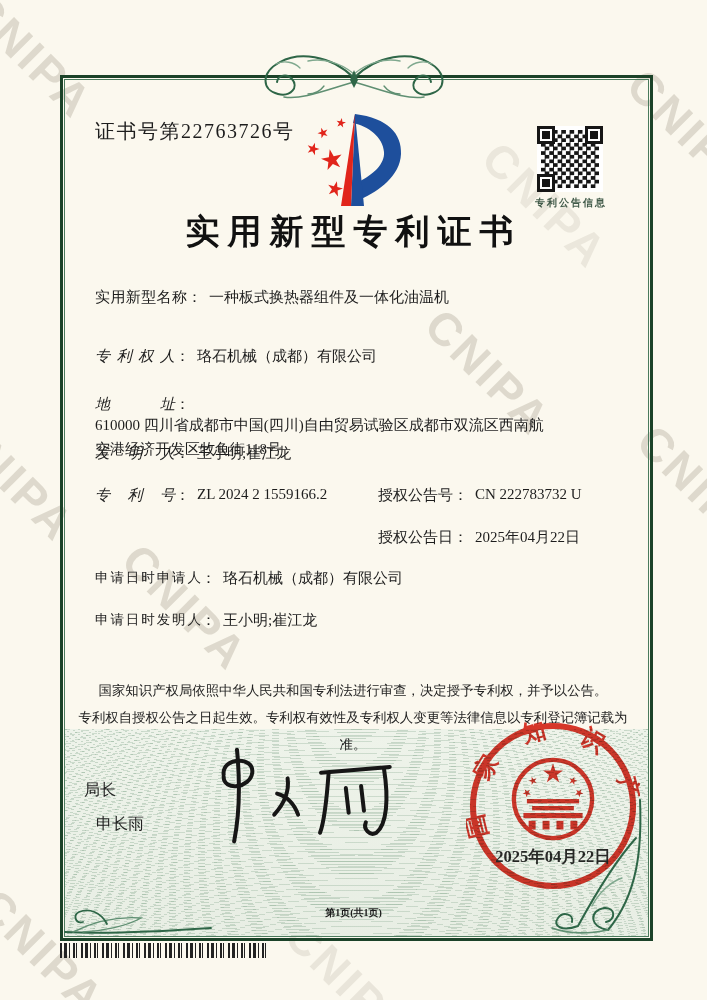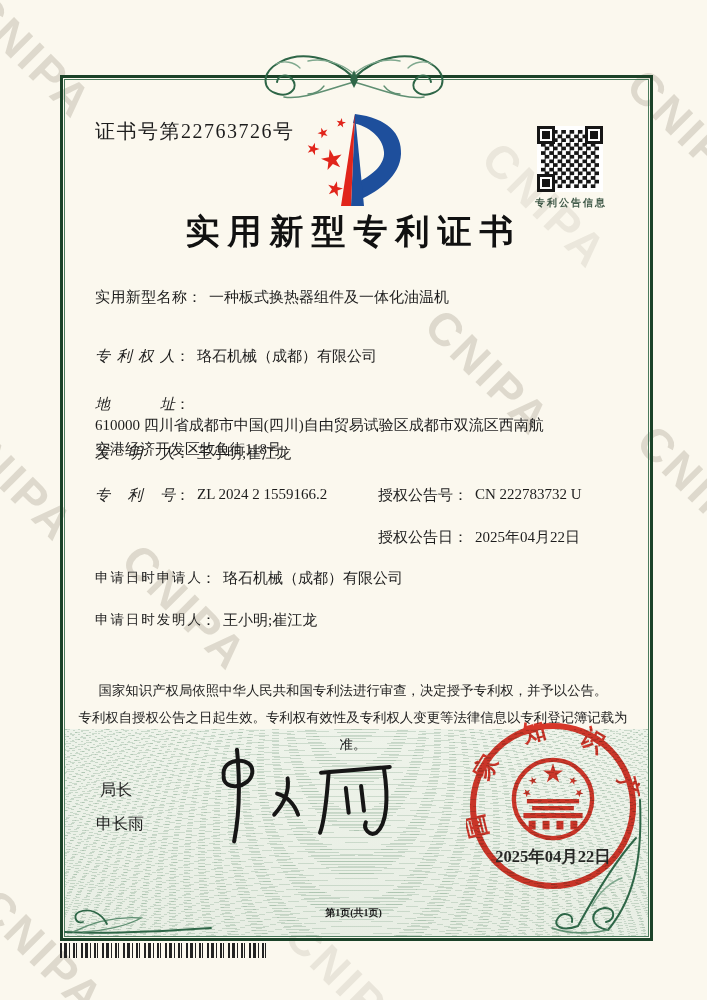--- a/index.html
+++ b/index.html
@@ -56,21 +56,21 @@
   .row.wrap{white-space:normal;width:470px;}
   .row.wrap .val{width:452px;line-height:23.5px;}
   .rcol{left:378px;}
   .rcol .lbl5{display:inline-block;vertical-align:top;}
   
   .legal{
     position:absolute;z-index:4;left:72px;top:677px;width:562px;text-align:center;
     font-size:13.4px;line-height:27px;color:#222;
   }
   
-  .signer-title{position:absolute;z-index:5;left:100px;top:780px;font-size:16px;font-family:"Liberation Sans","DejaVu Sans",sans-serif;color:#222;}
+  .signer-title{position:absolute;z-index:5;left:84px;top:780px;font-size:16px;font-family:"Liberation Sans","DejaVu Sans",sans-serif;color:#222;}
   .signer-name{position:absolute;z-index:5;left:96px;top:814px;font-size:16px;font-family:Liberation Mono, monospace;color:#222;}
   .signature{position:absolute;z-index:5;left:195px;top:744px;}
   .seal{position:absolute;z-index:6;left:466px;top:719px;opacity:.93;mix-blend-mode:multiply;}
   .footer{position:absolute;z-index:4;left:0;right:0;top:906px;text-align:center;font-size:10px;font-weight:bold;}
   .barcode{
     position:absolute;z-index:4;left:60px;top:943px;width:207px;height:15px;
     background:repeating-linear-gradient(90deg,
       #222 0 2px, rgba(0,0,0,0) 2px 4px,
       #222 4px 7px, rgba(0,0,0,0) 7px 9px,
       #222 9px 10px, rgba(0,0,0,0) 10px 13px,

